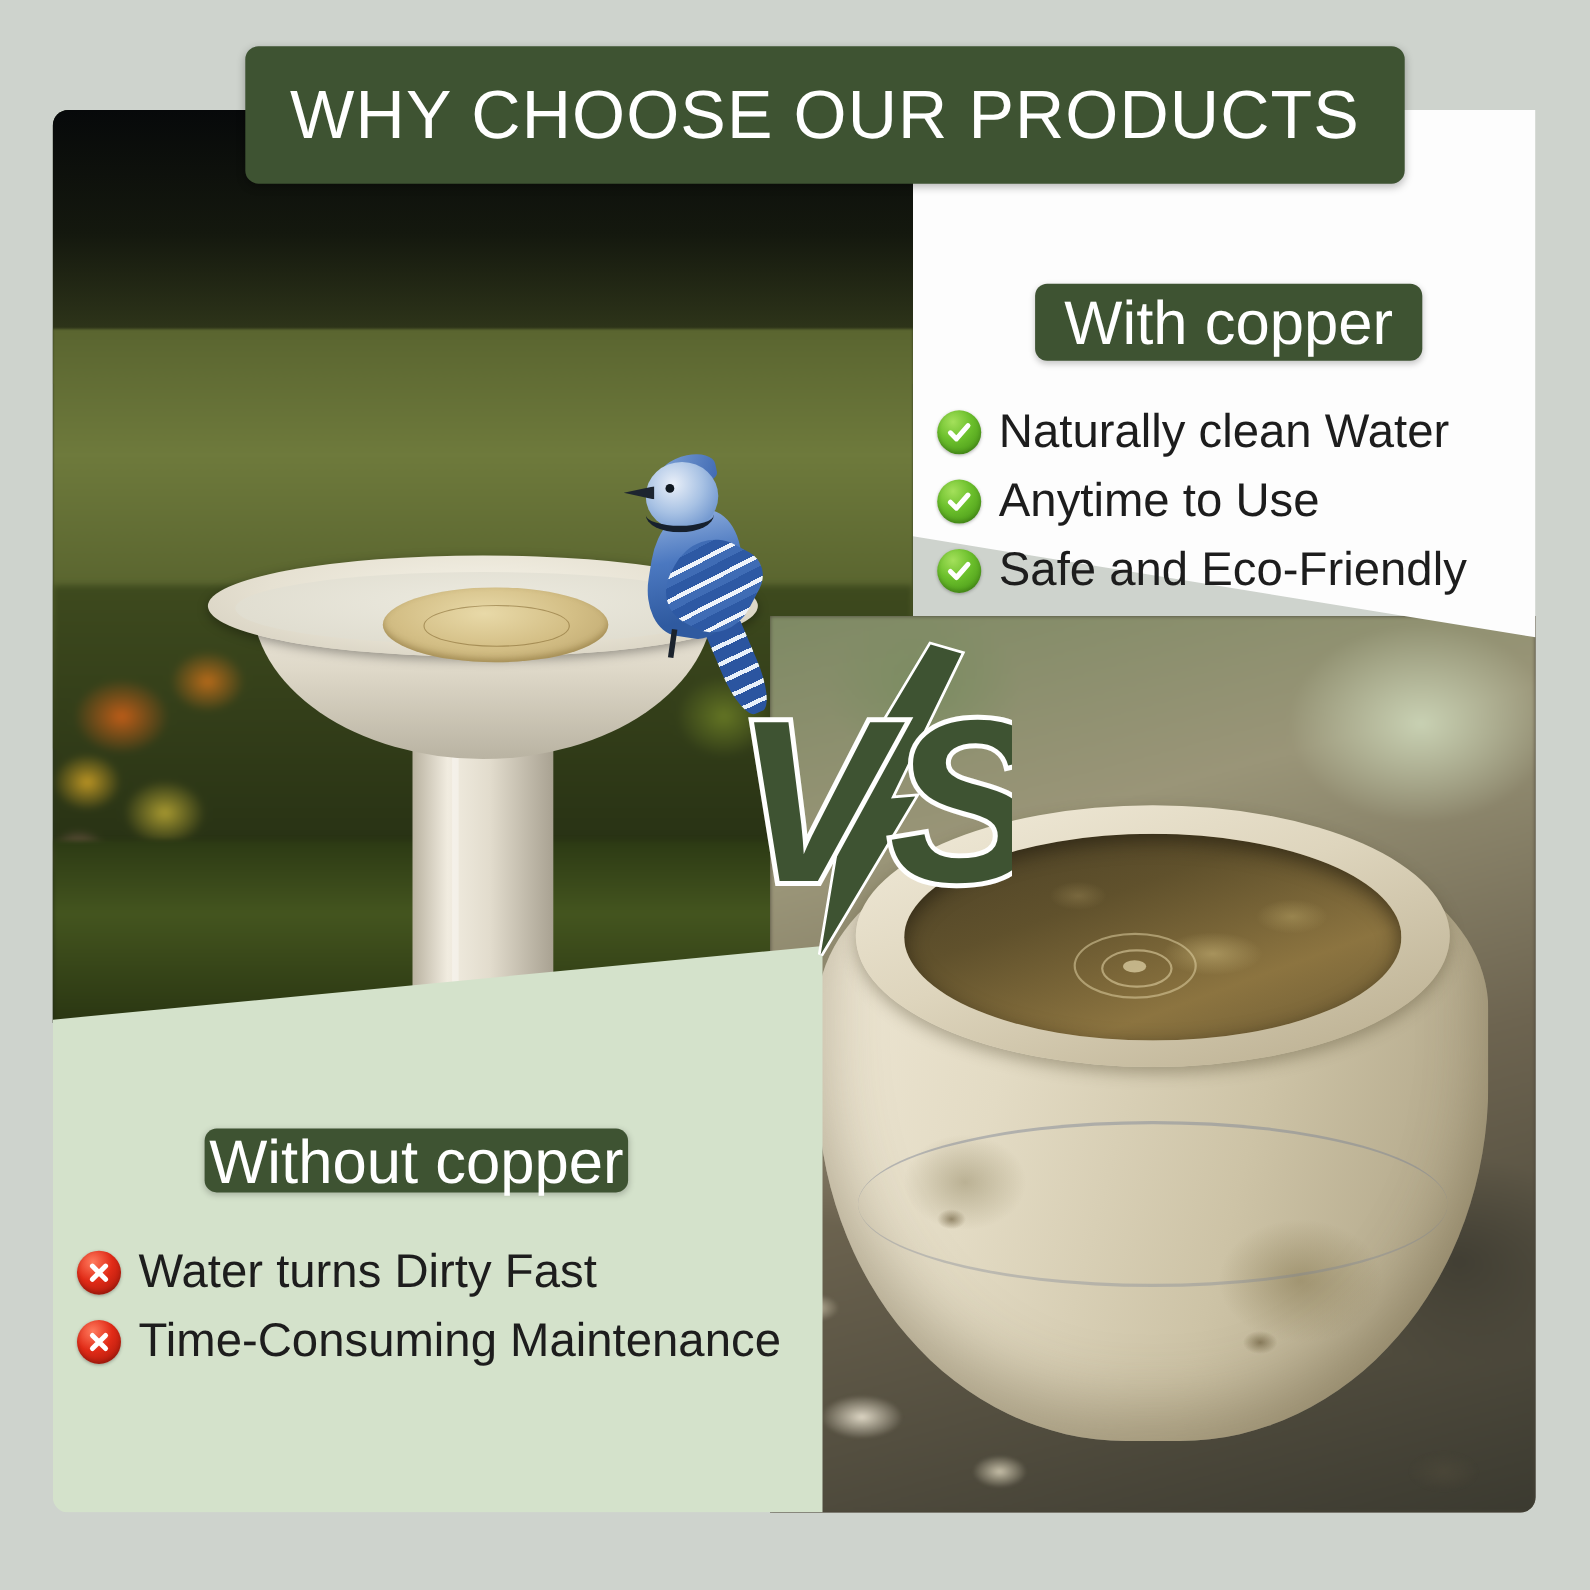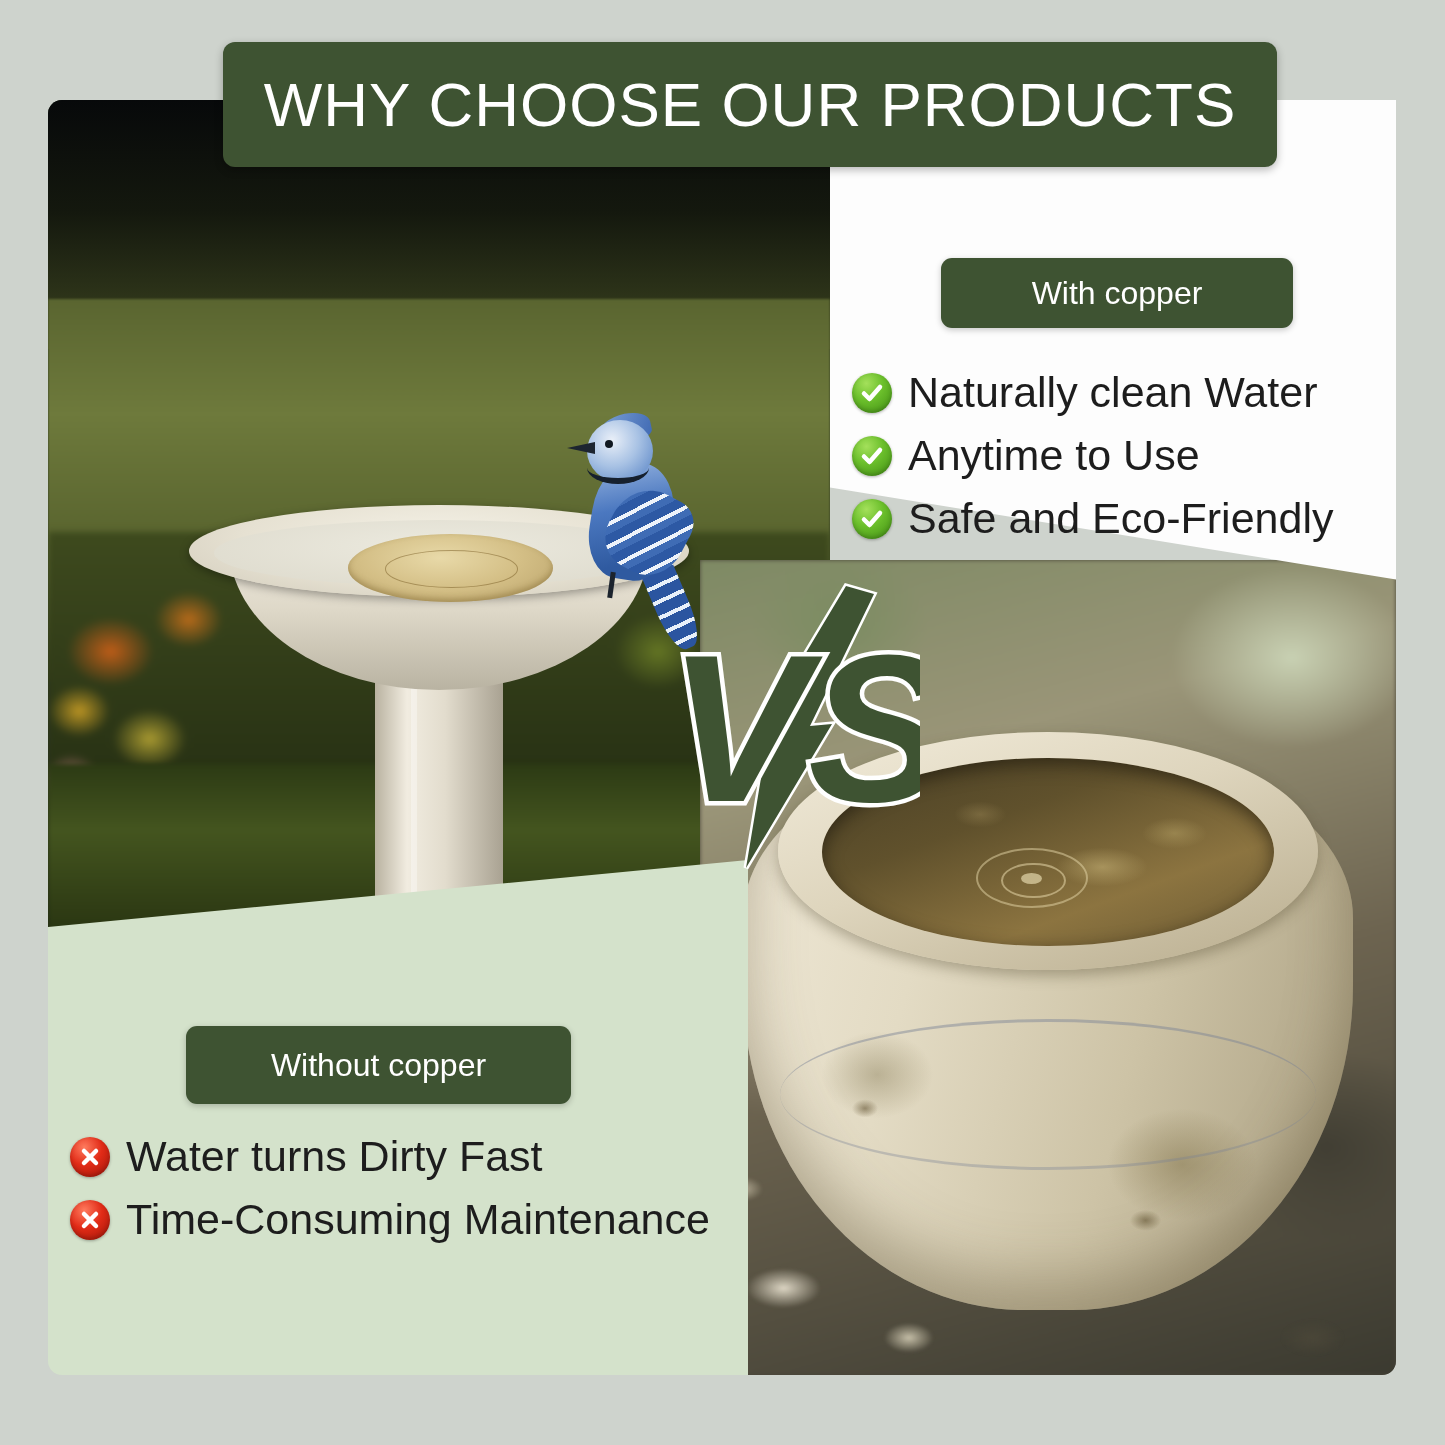--- a/index.html
+++ b/index.html
@@ -318,25 +318,25 @@
     align-items: center;
     justify-content: center;
     box-shadow: 0 2px 6px rgba(0,0,0,.22);
   }
   .badge-with {
     left: 941px; top: 258px;
     width: 352px; height: 70px;
   }
   .badge-without {
     left: 186px; top: 1026px;
-    width: 385px; height: 78px;
+    width: 385px; height: 58px;
   }
   .badge-text {
     color: #ffffff;
-    font-size: 32px;
+    font-size: 56px;
     white-space: nowrap;
     font-family: "Liberation Sans", sans-serif;
   }
 
   
   .list-with {
     position: absolute;
     left: 852px; top: 368px;
     width: 530px;
   }

